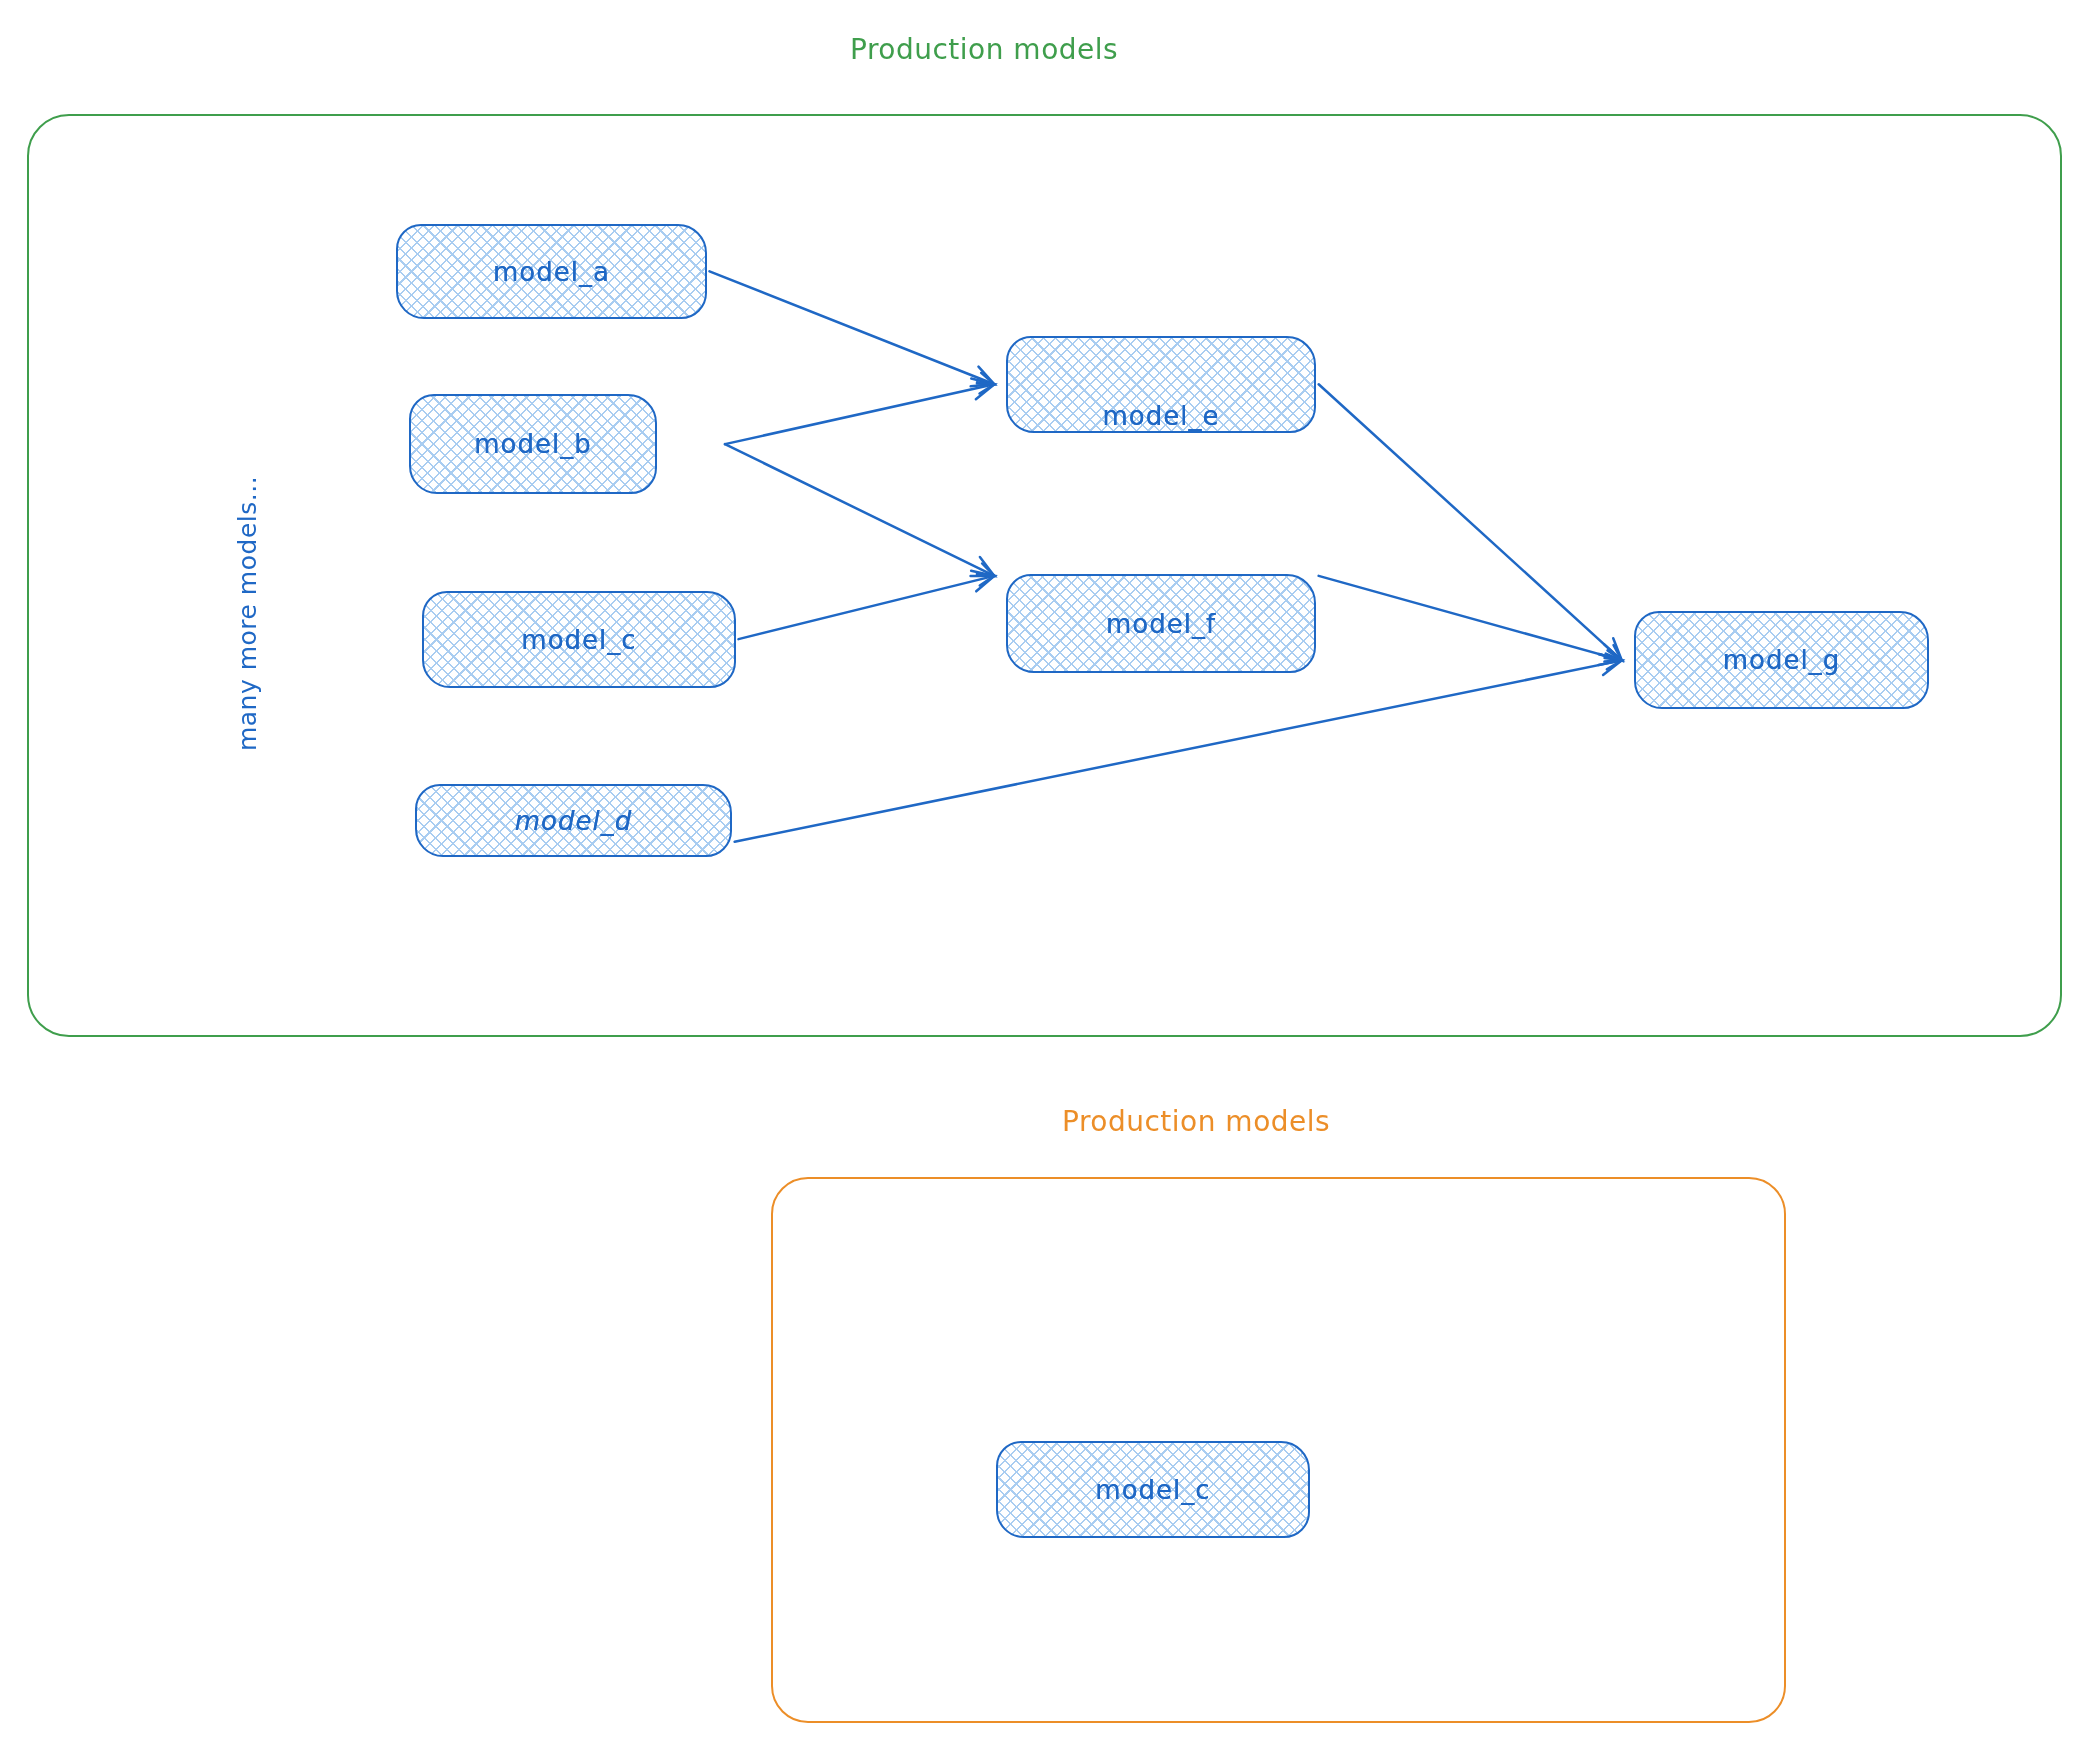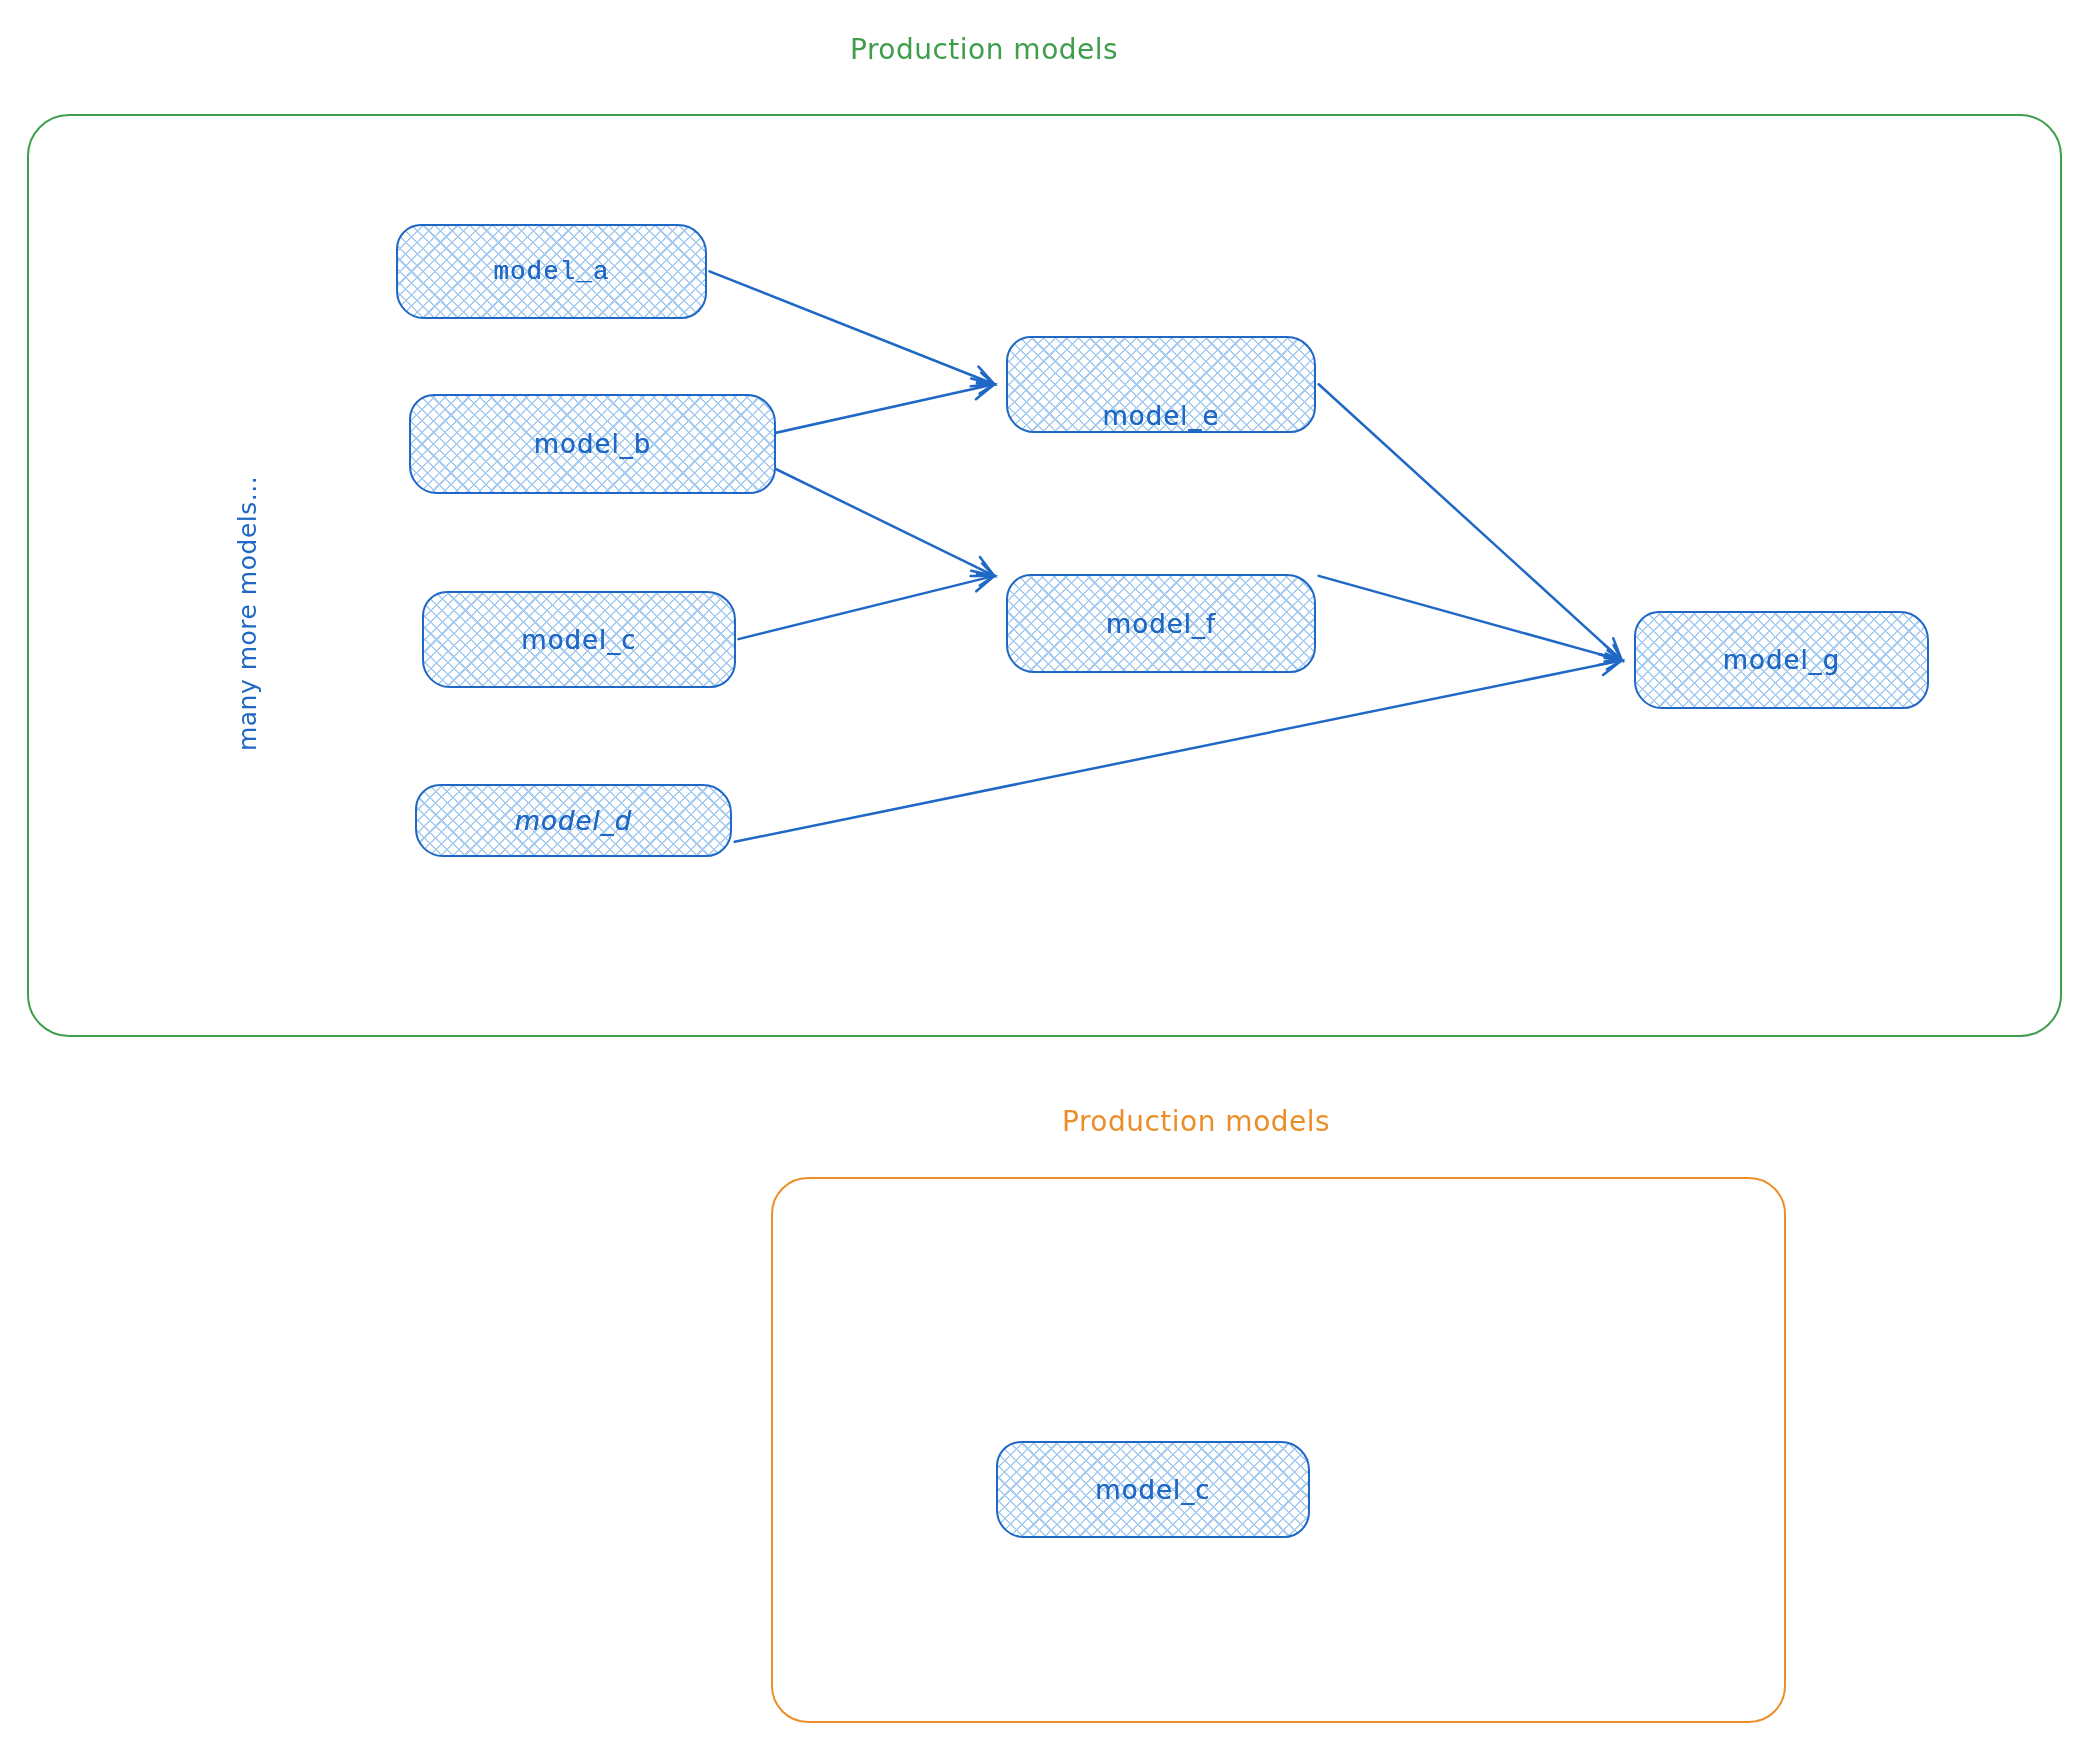--- a/index.html
+++ b/index.html
@@ -123,25 +123,25 @@
     </defs>
   <line x1="735" y1="281" x2="1030" y2="398" class="edge-line" marker-end="url(#arrowhead)"></line>
       <line x1="751" y1="460" x2="1030" y2="398" class="edge-line" marker-end="url(#arrowhead)"></line>
       <line x1="751" y1="460" x2="1030" y2="596.5" class="edge-line" marker-end="url(#arrowhead)"></line>
       <line x1="765" y1="662" x2="1030" y2="596.5" class="edge-line" marker-end="url(#arrowhead)"></line>
       <line x1="761" y1="872" x2="1680" y2="684" class="edge-line" marker-end="url(#arrowhead)"></line>
       <line x1="1366" y1="398" x2="1680" y2="684" class="edge-line" marker-end="url(#arrowhead)"></line>
       <line x1="1366" y1="596.5" x2="1680" y2="684" class="edge-line" marker-end="url(#arrowhead)"></line>
     </svg>
 
-  <div class="node" style="left:396px; top:224px; width:311px; height:95px;font-family:Liberation Mono, monospace;">
+  <div class="node" style="left:396px; top:224px; width:311px; height:95px;">
     <span class="node-label">model_a</span>
   </div>
 
-  <div class="node" style="left:409px; top:394px; width:367px; height:100px;">
+  <div class="node" style="left:409px; top:394px; width:248px; height:100px;">
     <span class="node-label">model_b</span>
   </div>
 
   <div class="node" style="left:422px; top:591px; width:314px; height:97px;">
     <span class="node-label">model_c</span>
   </div>
 
   <div class="node" style="left:415px; top:784px; width:317px; height:73px;font-style:italic;">
     <span class="node-label">model_d</span>
   </div>

